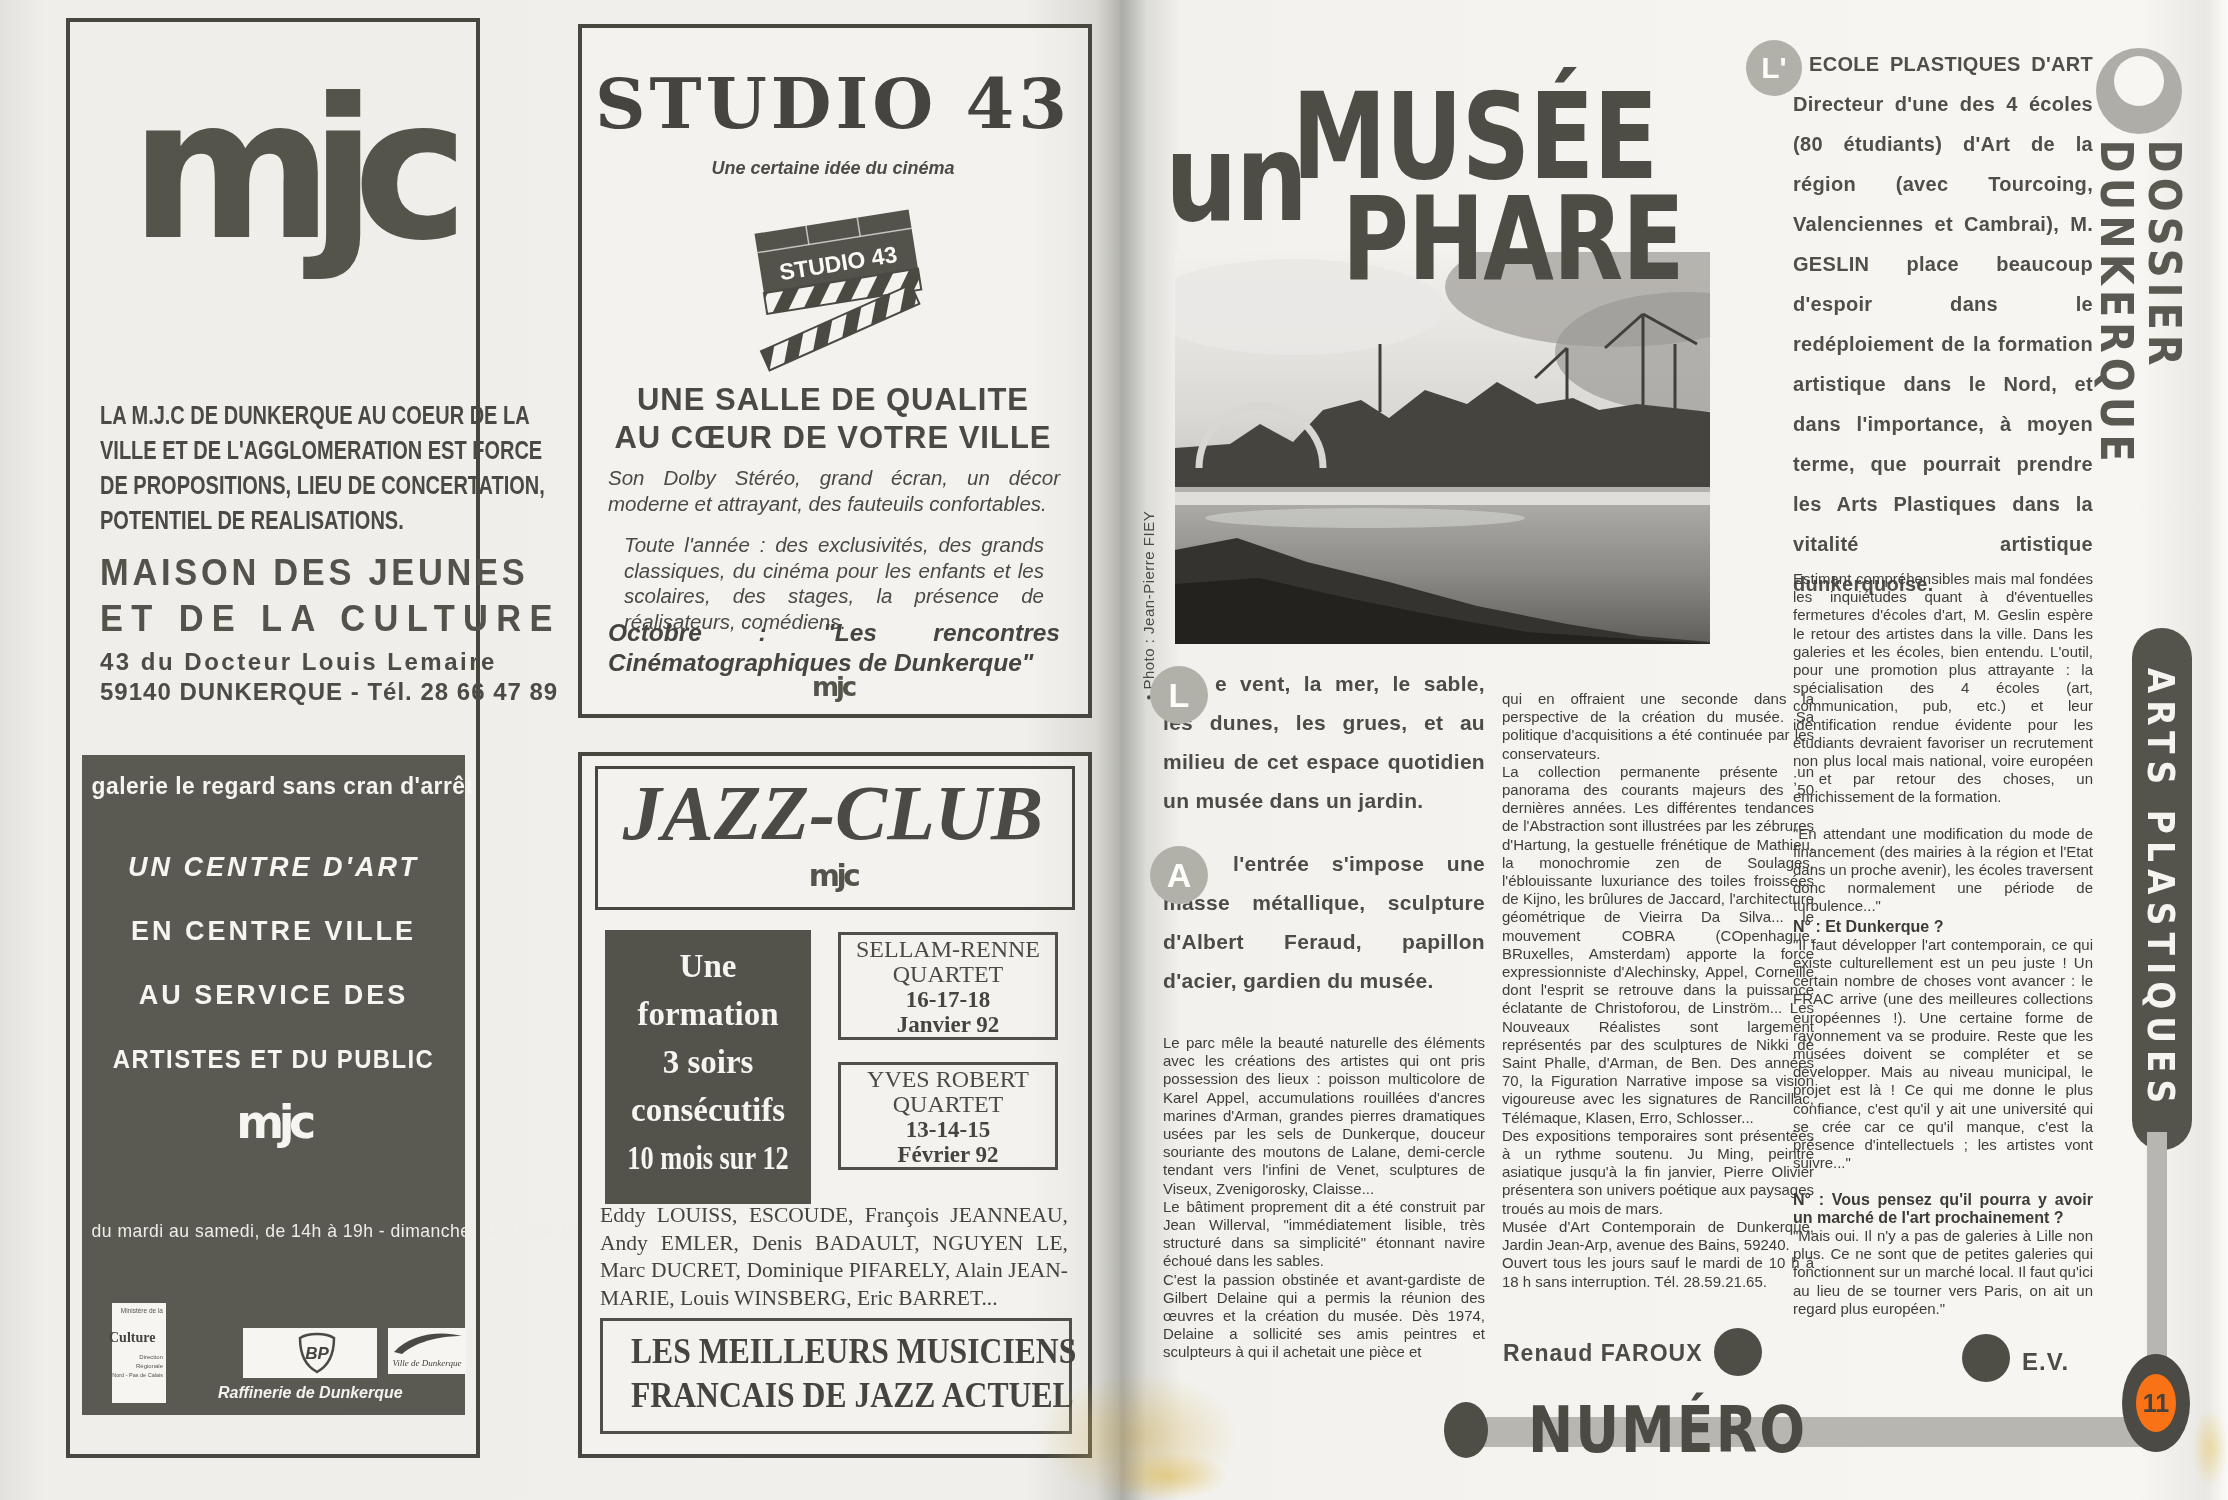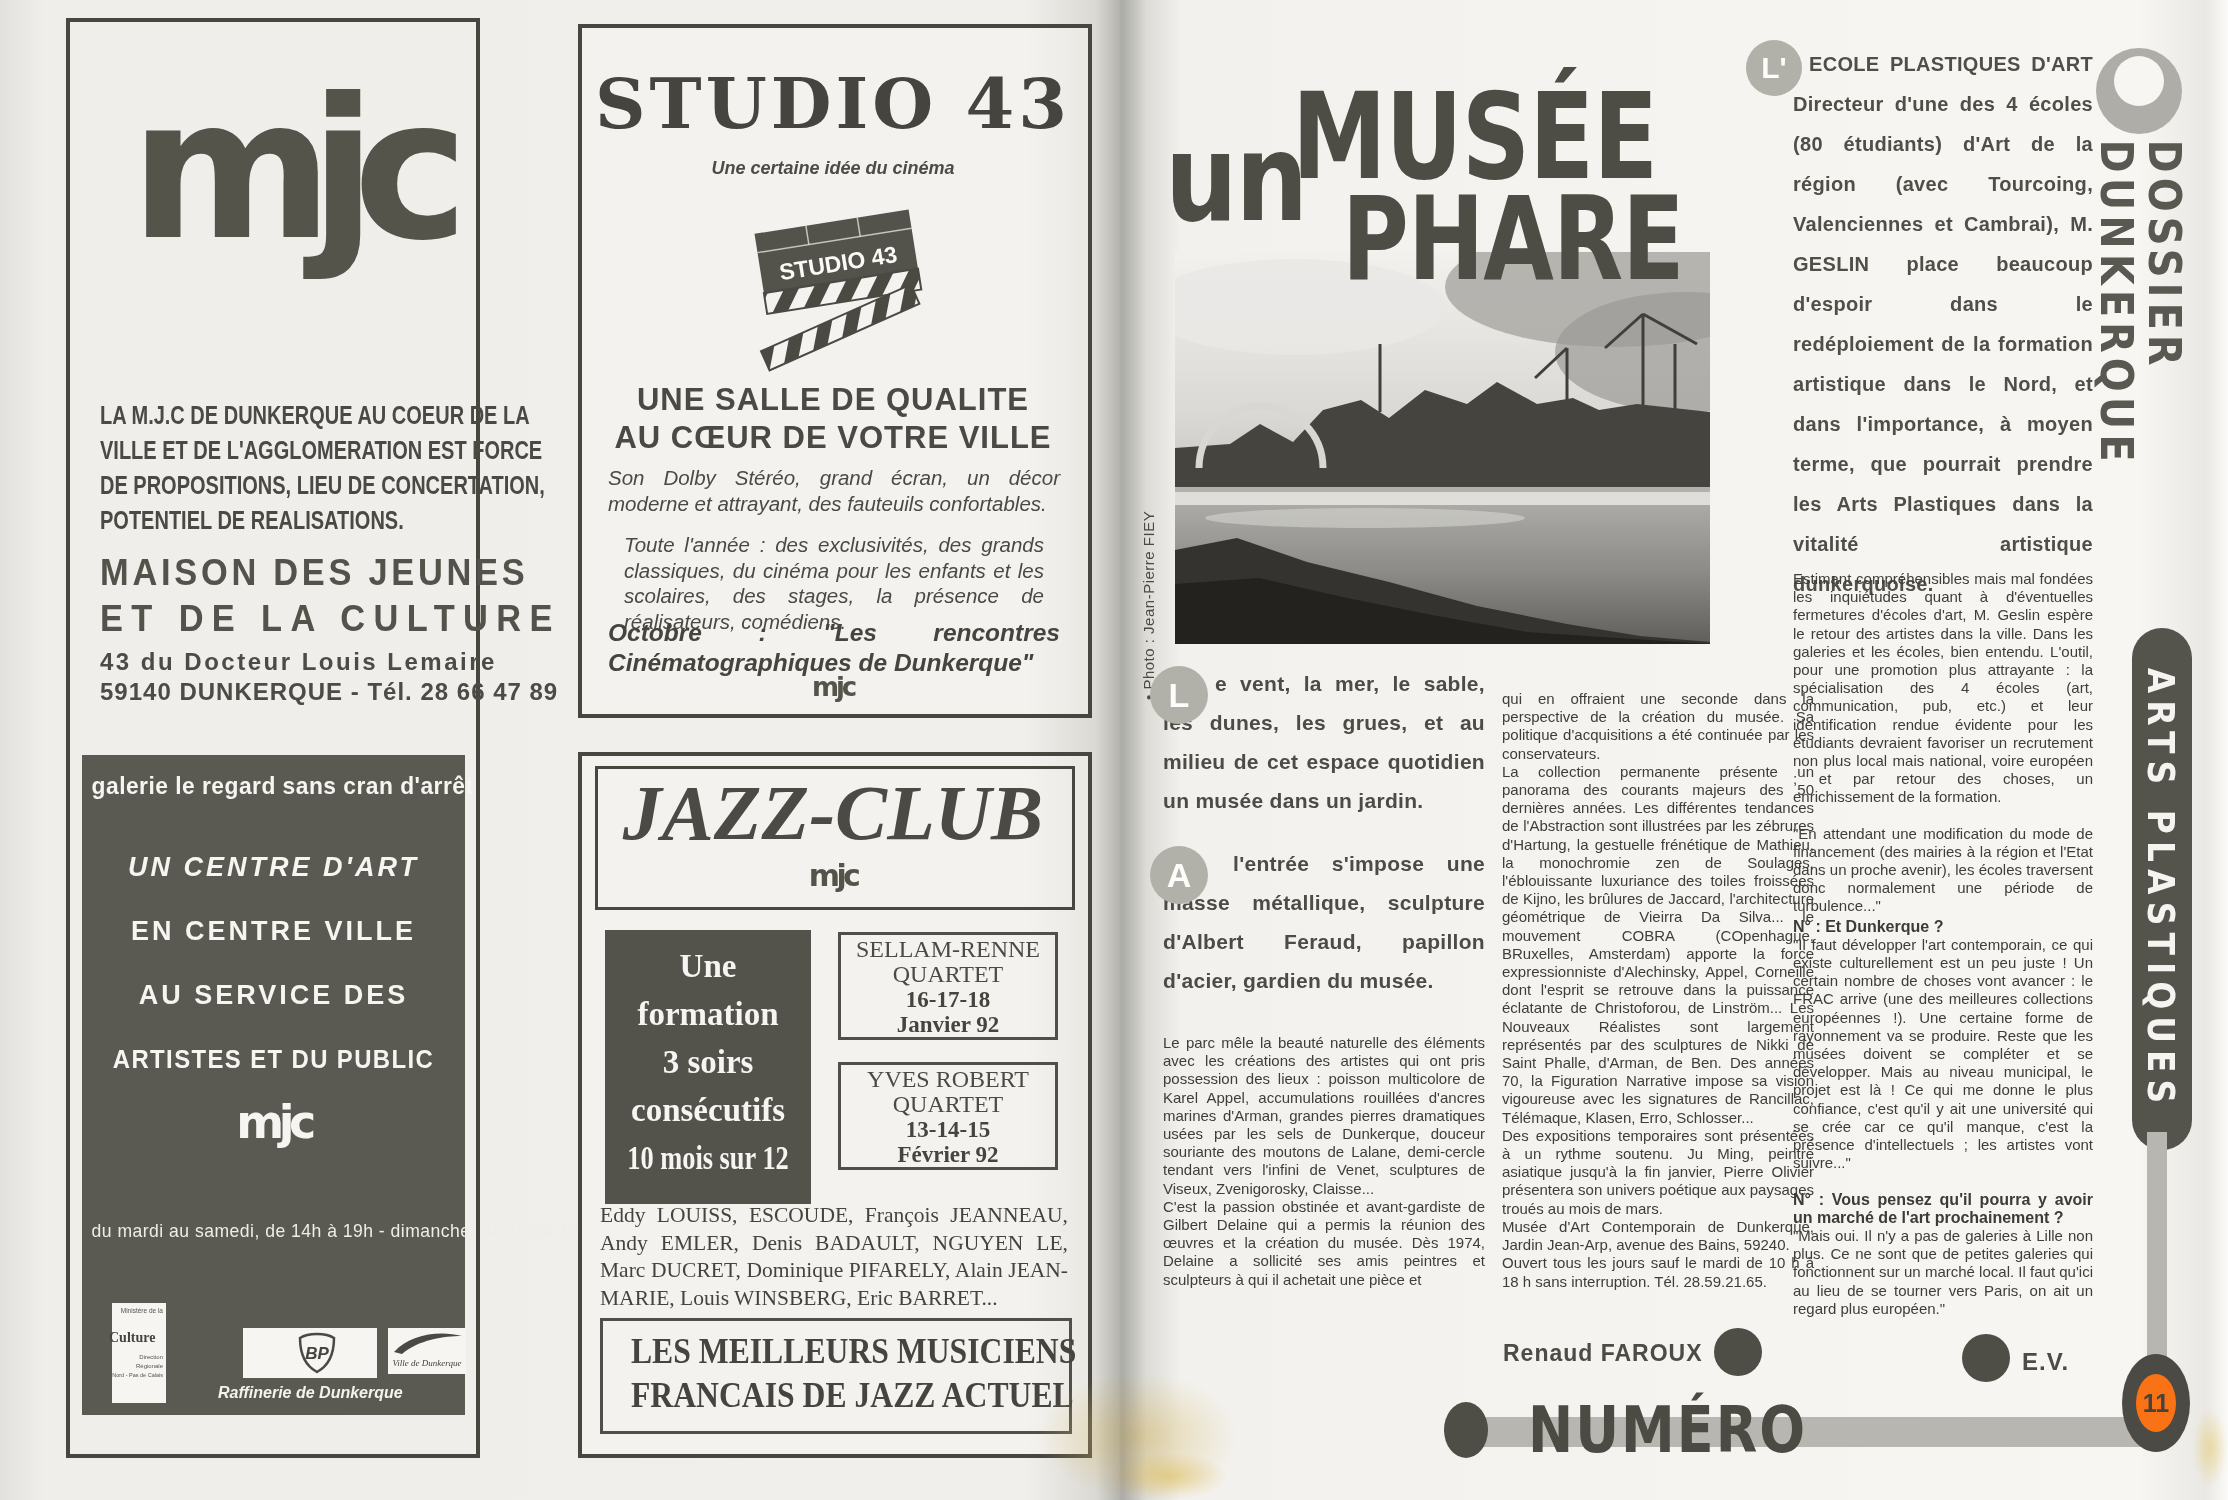--- a/index.html
+++ b/index.html
@@ -208,20 +208,21 @@
     <div class="lead" style="margin-left:13px;text-indent:52px;">e vent, la mer, le sable, les dunes, les grues, et au milieu de cet espace quotidien un musée dans un jardin.</div>
   </div>
 
   <div class="abs" style="left:1150px;top:844px;width:335px;">
     <div class="dotcircle" style="left:0;top:2px;width:58px;height:58px;font-size:34px;">A</div>
     <div class="lead" style="margin-left:13px;text-indent:70px;">l'entrée s'impose une masse métallique, sculpture d'Albert Feraud, papillon d'acier, gardien du musée.</div>
   </div>
 
   <div class="abs bodytxt" style="left:1163px;top:1034px;width:322px;">
     <p>Le parc mêle la beauté naturelle des éléments avec les créations des artistes qui ont pris possession des lieux : poisson multicolore de Karel Appel, accumulations rouillées d'ancres marines d'Arman, grandes pierres dramatiques usées par les sels de Dunkerque, douceur souriante des moutons de Lalane, demi-cercle tendant vers l'infini de Venet, sculptures de Viseux, Zvenigorosky, Claisse...</p>
+    <p>Le bâtiment proprement dit a été construit par Jean Willerval, "immédiatement lisible, très structuré dans sa simplicité" étonnant navire échoué dans les sables.</p>
     <p>C'est la passion obstinée et avant-gardiste de Gilbert Delaine qui a permis la réunion des œuvres et la création du musée. Dès 1974, Delaine a sollicité ses amis peintres et sculpteurs à qui il achetait une pièce et</p>
   </div>
 
   <div class="abs bodytxt" style="left:1502px;top:690px;width:312px;">
     <p>qui en offraient une seconde dans la perspective de la création du musée. Sa politique d'acquisitions a été continuée par les conservateurs.</p>
     <p>La collection permanente présente un panorama des courants majeurs des 50 dernières années. Les différentes tendances de l'Abstraction sont illustrées par les zébrures d'Hartung, la gestuelle frénétique de Mathieu, la monochromie zen de Soulages, l'éblouissante luxuriance des toiles froissées de Kijno, les brûlures de Jaccard, l'architecture géométrique de Vieirra Da Silva... le mouvement COBRA (COpenhague, BRuxelles, Amsterdam) apporte la force expressionniste d'Alechinsky, Appel, Corneille dont l'esprit se retrouve dans la puissance éclatante de Christoforou, de Linström... Les Nouveaux Réalistes sont largement représentés par des sculptures de Nikki de Saint Phalle, d'Arman, de Ben. Des années 70, la Figuration Narrative impose sa vision vigoureuse avec les signatures de Rancillac, Télémaque, Klasen, Erro, Schlosser...</p>
     <p>Des expositions temporaires sont présentées à un rythme soutenu. Ju Ming, peintre asiatique jusqu'à la fin janvier, Pierre Olivier présentera son univers poétique aux paysages troués au mois de mars.</p>
     <p>Musée d'Art Contemporain de Dunkerque, Jardin Jean-Arp, avenue des Bains, 59240.</p>
     <p>Ouvert tous les jours sauf le mardi de 10 h à 18 h sans interruption. Tél. 28.59.21.65.</p>
   </div>

